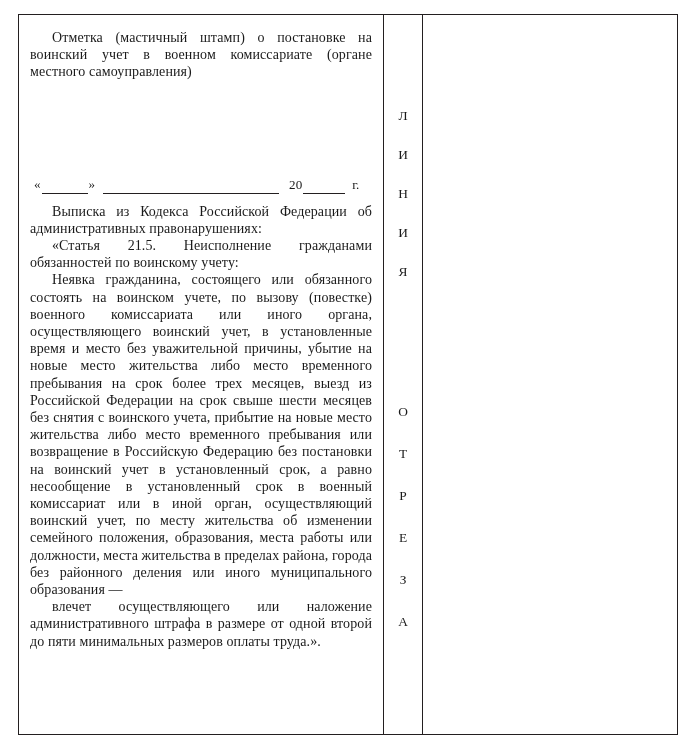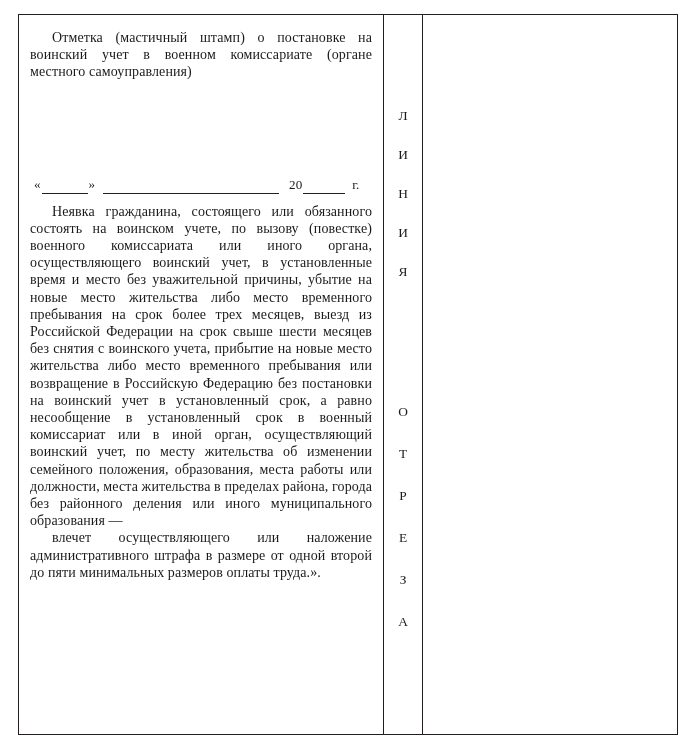--- a/index.html
+++ b/index.html
@@ -135,21 +135,23 @@
         <span class="rule rule-day"></span>
         <span class="q">»</span>
         <span class="rule rule-month"></span>
         <span>20</span>
         <span class="rule rule-year"></span>
         <span>г.</span>
       </div>
 
       <div class="block-gap-sm"></div>
 
+      <p class="para indent">Выписка из Кодекса Российской Федерации об административных правонарушениях:</p>
 
+      <p class="para indent">«Статья 21.5. Неисполнение гражданами обязанностей по воинскому учету:</p>
 
       <p class="para indent">Неявка гражданина, состоящего или обязанного состоять на воинском учете, по вызову (повестке) военного комиссариата или иного органа, осуществляющего воинский учет, в установленные время и место без уважительной причины, убытие на новые место жительства либо место временного пребывания на срок более трех месяцев, выезд из Российской Федерации на срок свыше шести месяцев без снятия с воинского учета, прибытие на новые место жительства либо место временного пребывания или возвращение в Российскую Федерацию без постановки на воинский учет в установленный срок, а равно несообщение в установленный срок в военный комиссариат или в иной орган, осуществляющий воинский учет, по месту жительства об изменении семейного положения, образования, места работы или должности, места жительства в пределах района, города без районного деления или иного муниципального образования —</p>
 
       <p class="para indent">влечет осуществляющего или наложение административного штрафа в размере от одной второй до пяти минимальных размеров оплаты труда.».</p>
 
     </div>
 
     <div class="cell cell-cut">
 
       <div class="cut-stack cut-word-1">

